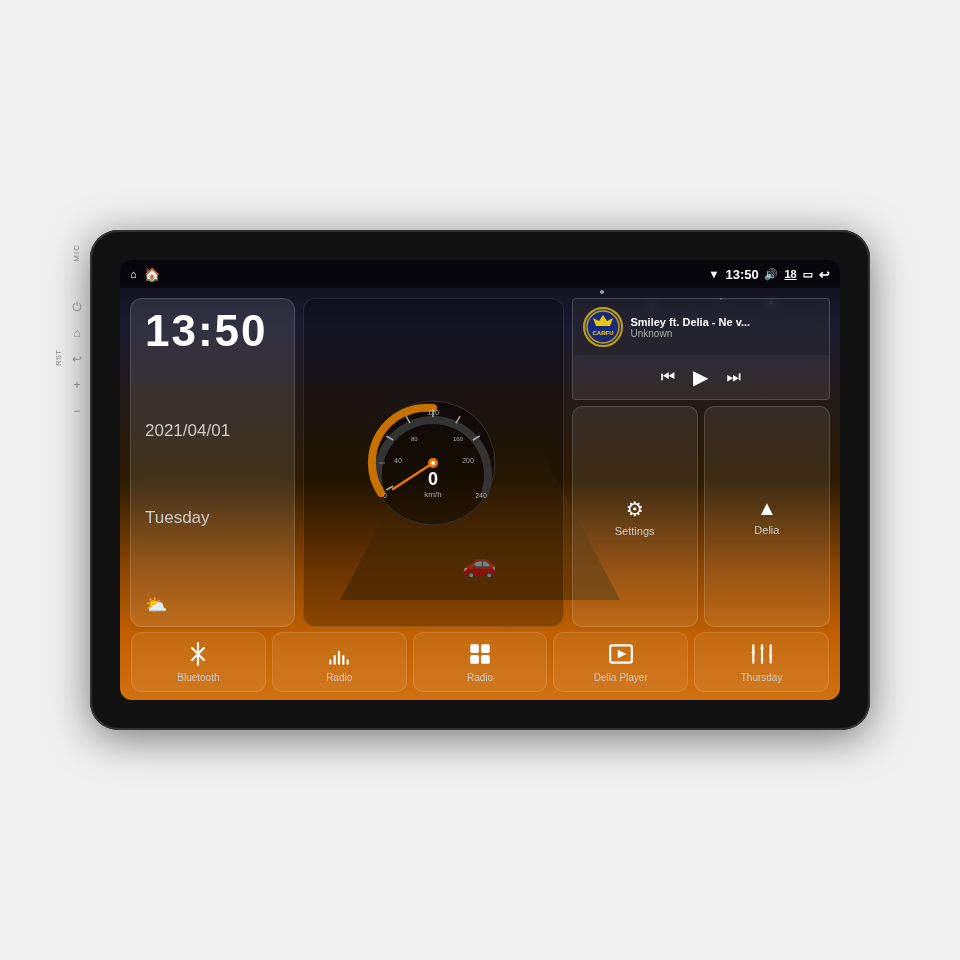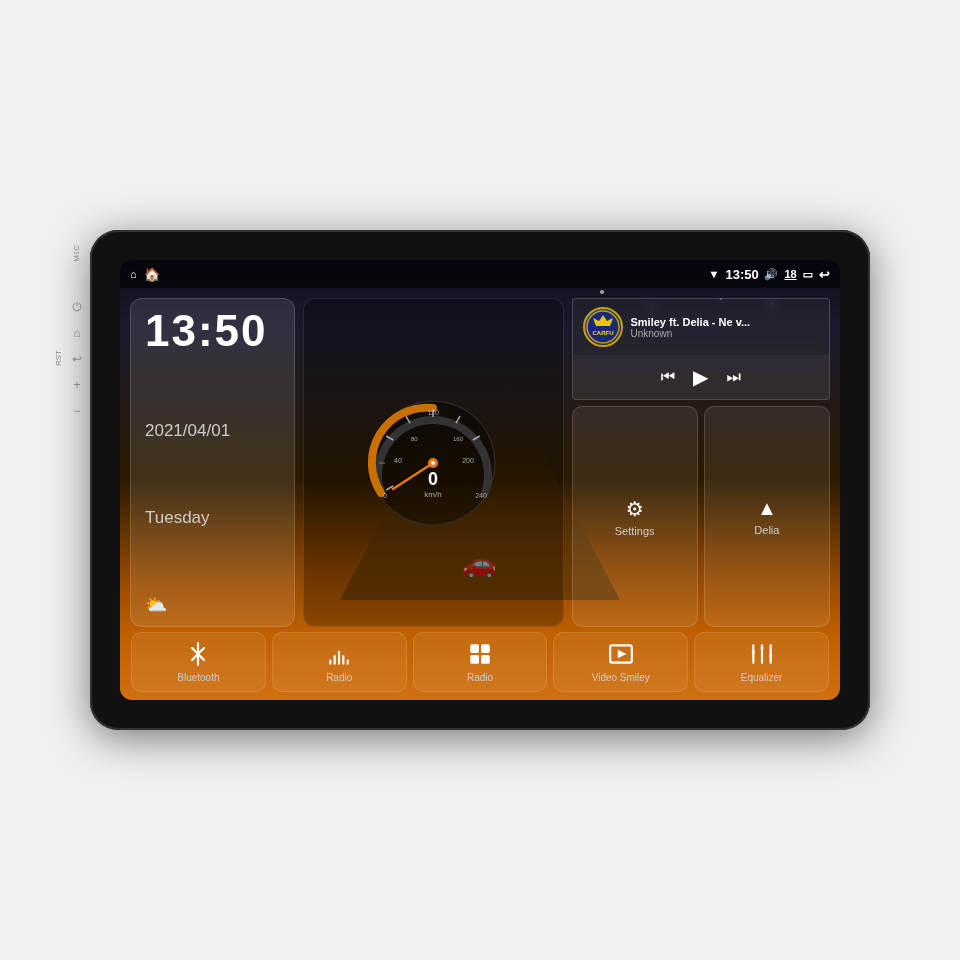--- a/index.html
+++ b/index.html
@@ -513,34 +513,34 @@
             <rect x="13" y="13" width="8" height="8" rx="1.5" fill="white"></rect>
           </svg>
           <span class="app-label">Radio</span>
         </div>
 
         <div class="app-btn">
           <svg width="26" height="26" viewBox="0 0 24 24" fill="none">
             <rect x="2" y="4" width="20" height="16" rx="2" stroke="white" stroke-width="2"></rect>
             <polygon points="9,8 17,12 9,16" fill="white"></polygon>
           </svg>
-          <span class="app-label">Video Smiley</span>
+          <span class="app-label">Delia Player</span>
         </div>
 
         <div class="app-btn">
           <svg width="26" height="26" viewBox="0 0 24 24" fill="white">
             <line x1="4" y1="12" x2="4" y2="20" stroke="white" stroke-width="2" stroke-linecap="round"></line>
             <line x1="4" y1="4" x2="4" y2="9" stroke="white" stroke-width="2" stroke-linecap="round"></line>
             <circle cx="4" cy="10.5" r="1.5" fill="white"></circle>
             <line x1="12" y1="8" x2="12" y2="20" stroke="white" stroke-width="2" stroke-linecap="round"></line>
             <line x1="12" y1="4" x2="12" y2="5" stroke="white" stroke-width="2" stroke-linecap="round"></line>
             <circle cx="12" cy="6.5" r="1.5" fill="white"></circle>
             <line x1="20" y1="15" x2="20" y2="20" stroke="white" stroke-width="2" stroke-linecap="round"></line>
             <line x1="20" y1="4" x2="20" y2="12" stroke="white" stroke-width="2" stroke-linecap="round"></line>
             <circle cx="20" cy="13.5" r="1.5" fill="white"></circle>
           </svg>
-          <span class="app-label">Equalizer</span>
+          <span class="app-label">Thursday</span>
         </div>
 
       </div>
     </div>
   </div>
 </div>
 
 </body></html>

